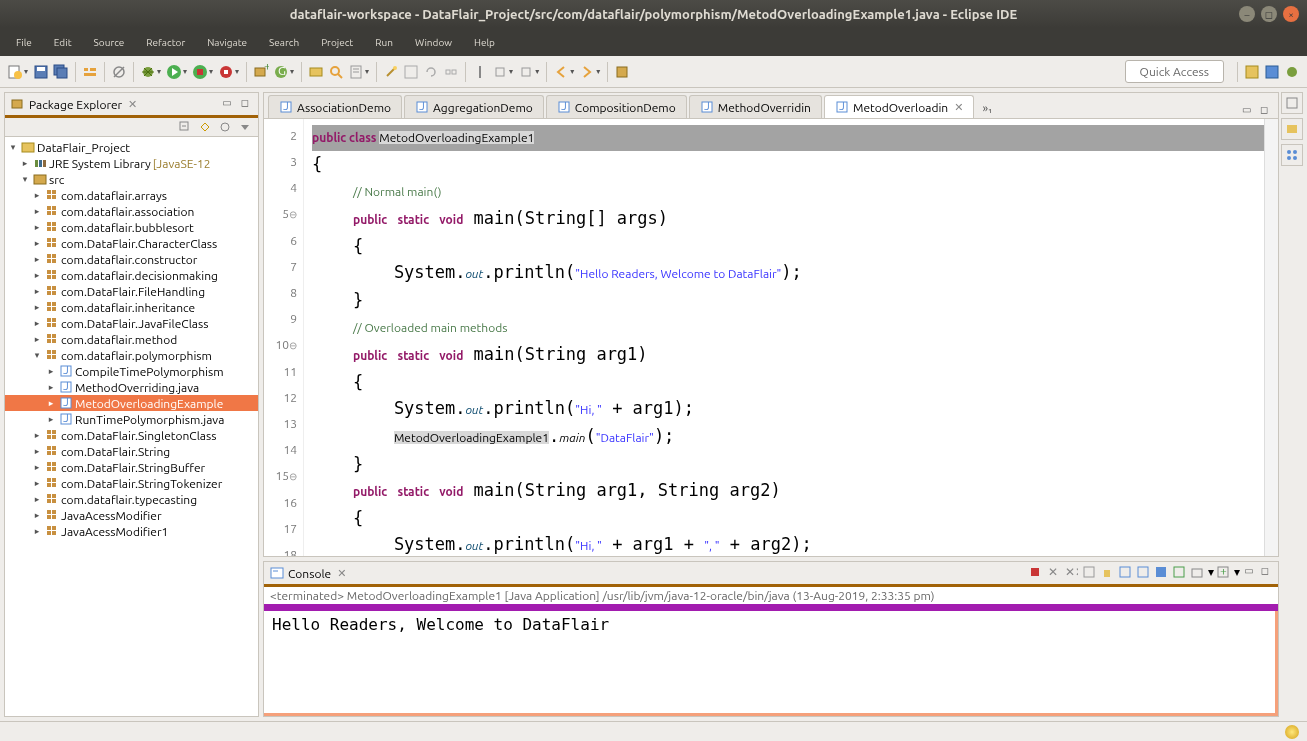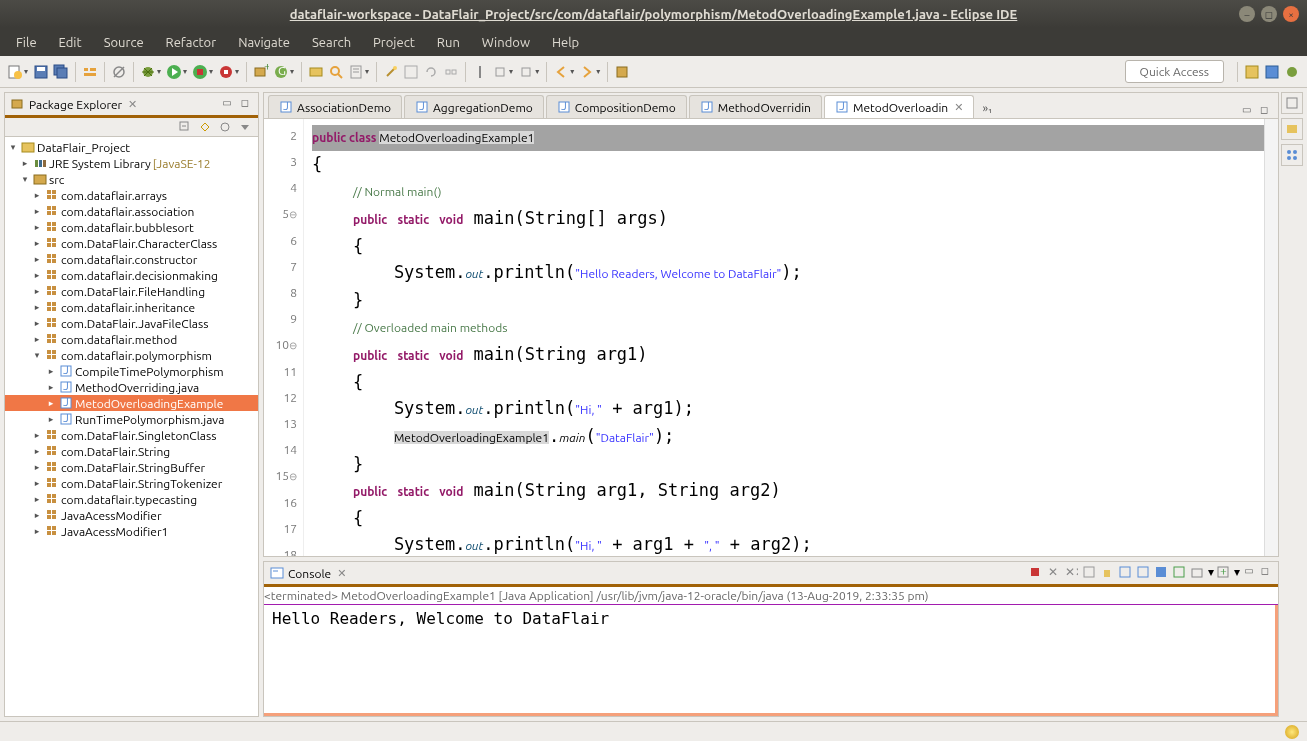--- a/index.html
+++ b/index.html
@@ -1,27 +1,27 @@
 <!DOCTYPE html>
 <html><head>
 <meta charset="utf-8">
 <style>
 * { margin:0; padding:0; box-sizing:border-box; font-family:"Ubuntu","Segoe UI",sans-serif; font-size:12px; }
 body { background:#f2f1f0; width:1307px; height:741px; overflow:hidden; display:flex; flex-direction:column; }
 
 
 .titlebar { background:linear-gradient(#4c4b46,#3c3b37); height:28px; display:flex; align-items:center; color:#dfdbd2; padding:0 8px; }
-.titlebar .title { flex:1; text-align:center; font-weight:bold; font-size:13px;text-decoration:underline; }
+.titlebar .title { flex:1; text-align:center; font-weight:bold; font-size:13px; }
 .titlebar .win-btns { display:flex; gap:6px; }
 .titlebar .wb { width:16px; height:16px; border-radius:50%; display:flex; align-items:center; justify-content:center; font-size:10px; color:#3a3a3a; }
 .wb.min{background:#8b8878;} .wb.max{background:#8b8878;} .wb.close{background:#e77041;}
 
 
 .menubar { background:#3c3b37; height:28px; display:flex; align-items:center; padding:0 6px; gap:2px; }
-.menubar .mi { color:#dfdbd2; padding:4px 10px; font-size:13px; cursor:default; }
+.menubar .mi { color:#dfdbd2; padding:4px 10px; font-size:10px; cursor:default; }
 
 
 .toolbar { background:#efedea; height:32px; border-bottom:1px solid #c9c5bd; display:flex; align-items:center; padding:0 6px; gap:2px; }
 .toolbar .tb { width:18px; height:18px; display:flex; align-items:center; justify-content:center; }
 .toolbar .sep { width:1px; height:20px; background:#c9c5bd; margin:0 3px; }
 .toolbar .dd { font-size:8px; color:#555; margin-left:-2px; margin-right:2px; }
 .quickaccess { margin-left:auto; background:#fff; border:1px solid #b8b4ac; padding:4px 14px; border-radius:3px; color:#666; margin-right:8px; }
 .persp { display:flex; gap:2px; }
 
 
@@ -67,21 +67,21 @@
 .hl{background:#d8d8d8;}
 .curline{background:#a3a3a3;}
 .ovr{position:absolute;right:0;top:0;bottom:0;width:14px;background:#f4f4f4;border-left:1px solid #ddd;}
 .editorbody{position:relative;}
 
 
 .consolewrap { height:156px; border:1px solid #c9c5bd; background:#fff; display:flex; flex-direction:column; }
 .consolewrap .viewhdr{padding:3px 6px;}
 .chdr-icons{display:flex;gap:2px;margin-left:auto;}
 .chdr-icons .ci{width:16px;height:16px;}
-.cstatus{padding:2px 0;color:#666;font-size:12px;border-bottom:1px solid #a21caf;background:#fff;}
+.cstatus{padding:2px 6px;color:#666;font-size:12px;border-bottom:7px solid #a21caf;background:#fff;}
 .cout{flex:1;padding:4px 8px;font-family:"DejaVu Sans Mono",monospace;font-size:16px;border-bottom:3px solid #f5a07a;border-right:3px solid #f5a07a;}
 
 
 .rightgut{width:22px;margin:4px 4px 4px 0;display:flex;flex-direction:column;gap:4px;}
 .rightgut .rg{height:22px;border:1px solid #c9c5bd;background:#efedea;display:flex;align-items:center;justify-content:center;}
 
 .statusbar{height:20px;background:#efedea;border-top:1px solid #c9c5bd;display:flex;align-items:center;justify-content:flex-end;padding:0 8px;}
 .bulb{width:14px;height:14px;border-radius:50%;background:radial-gradient(#ffe87c,#d4a017);}
 
 svg{display:block;}

